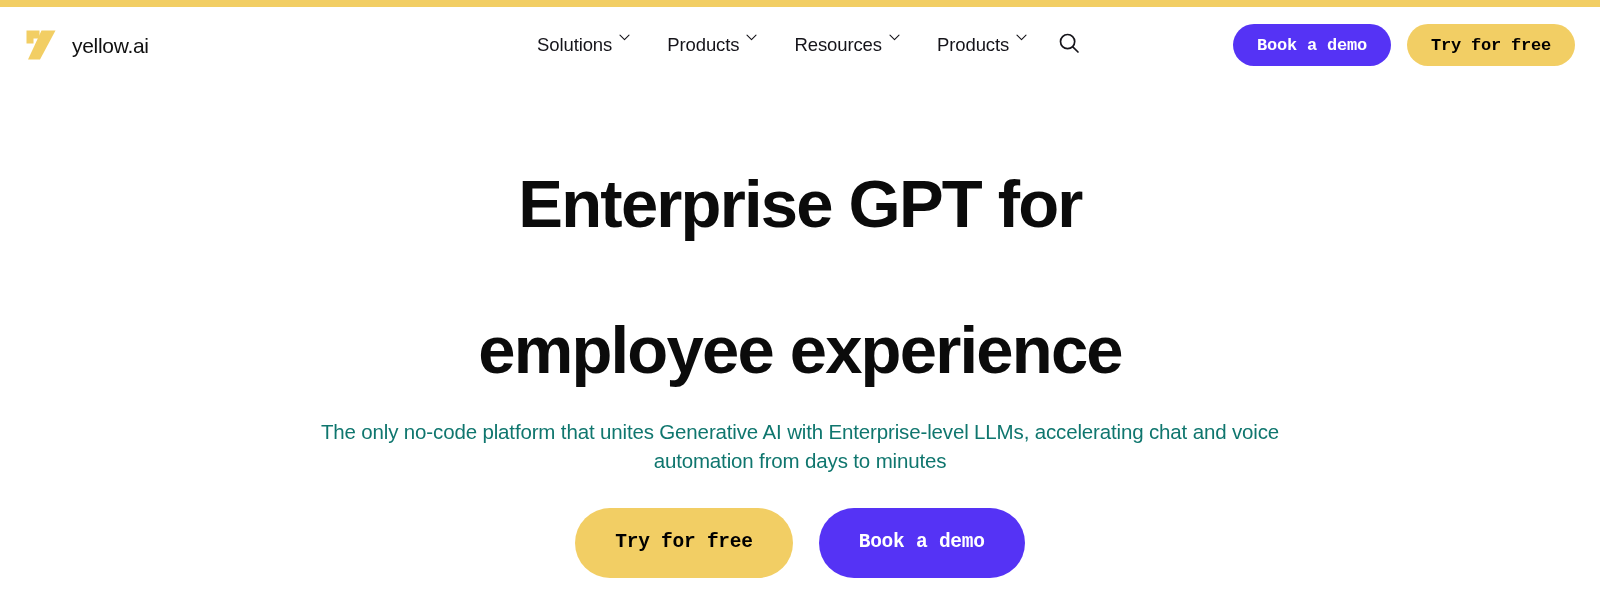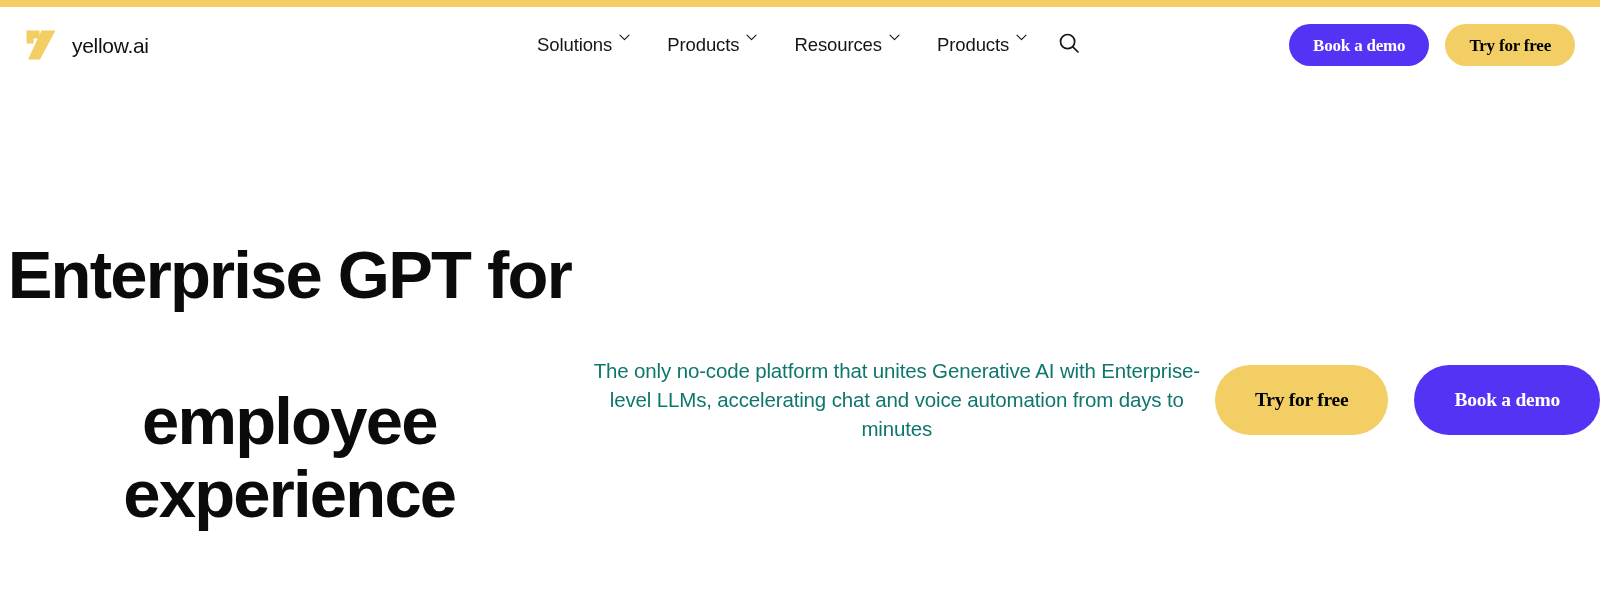--- a/index.html
+++ b/index.html
@@ -107,21 +107,21 @@
     right: 25px;
     display: flex;
     align-items: center;
     gap: 16px;
   }
 
   .btn {
     border: none;
     border-radius: 999px;
     cursor: pointer;
-    font-family: Liberation Serif, serif;
+    font-family: Liberation Mono, monospace;
     font-weight: bold;
     white-space: nowrap;
     display: inline-flex;
     align-items: center;
     justify-content: center;
     line-height: 1;
   }
 
   .btn-hdr {
     height: 42px;
@@ -140,20 +140,21 @@
     color: #000000;
   }
 
   
   .hero {
     position: absolute;
     top: 83px; left: 0;
     width: 1600px;
     height: 517px;
     display: flex;
+    flex-direction: column;
     align-items: center;
     padding-top: 84px;
   }
 
   .hero-title {
     width: 900px;
     text-align: center;
     font-size: 67px;
     line-height: 73px;
     font-weight: bold;

